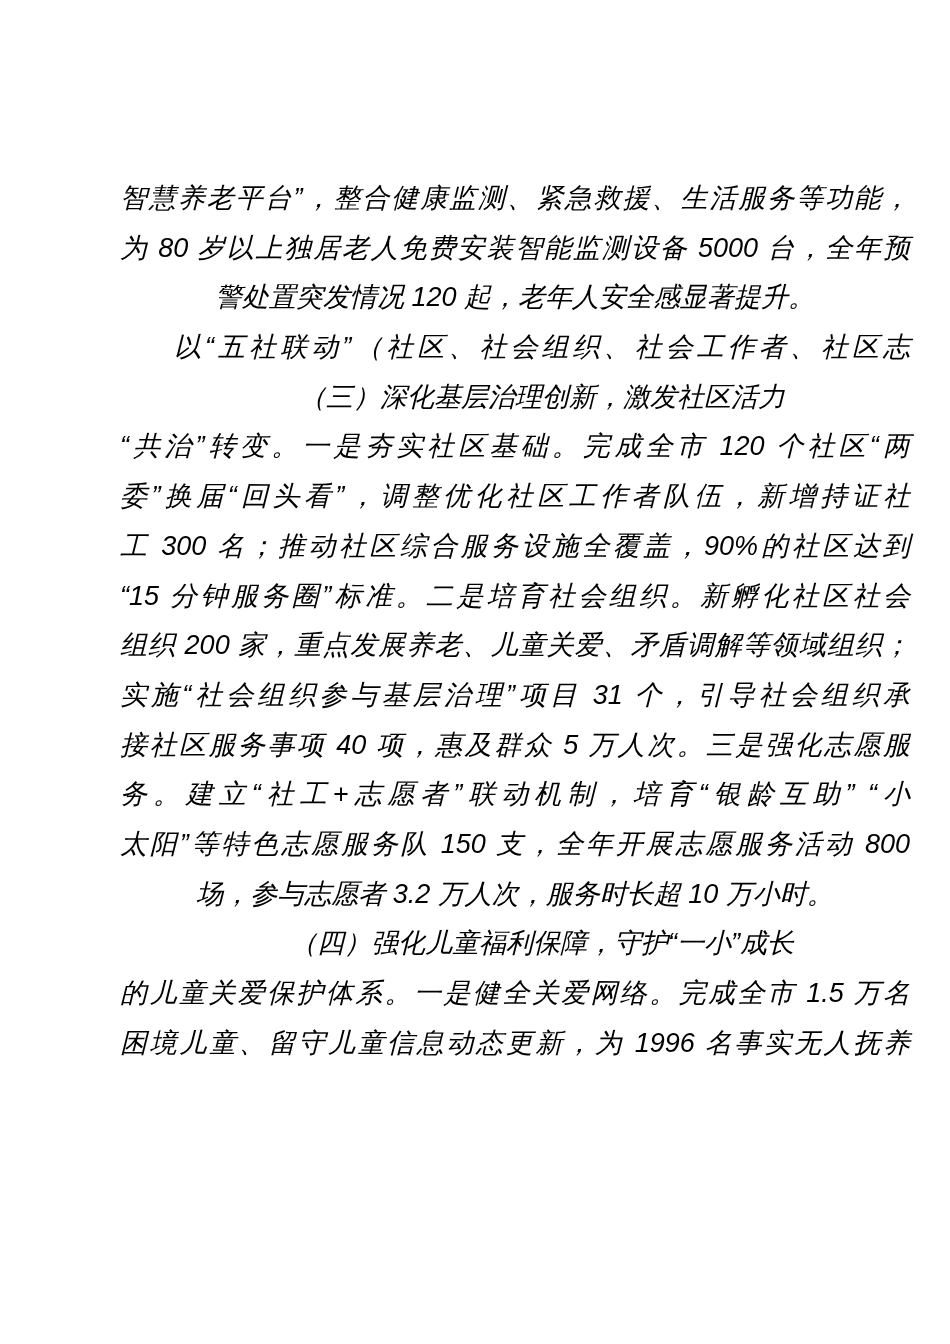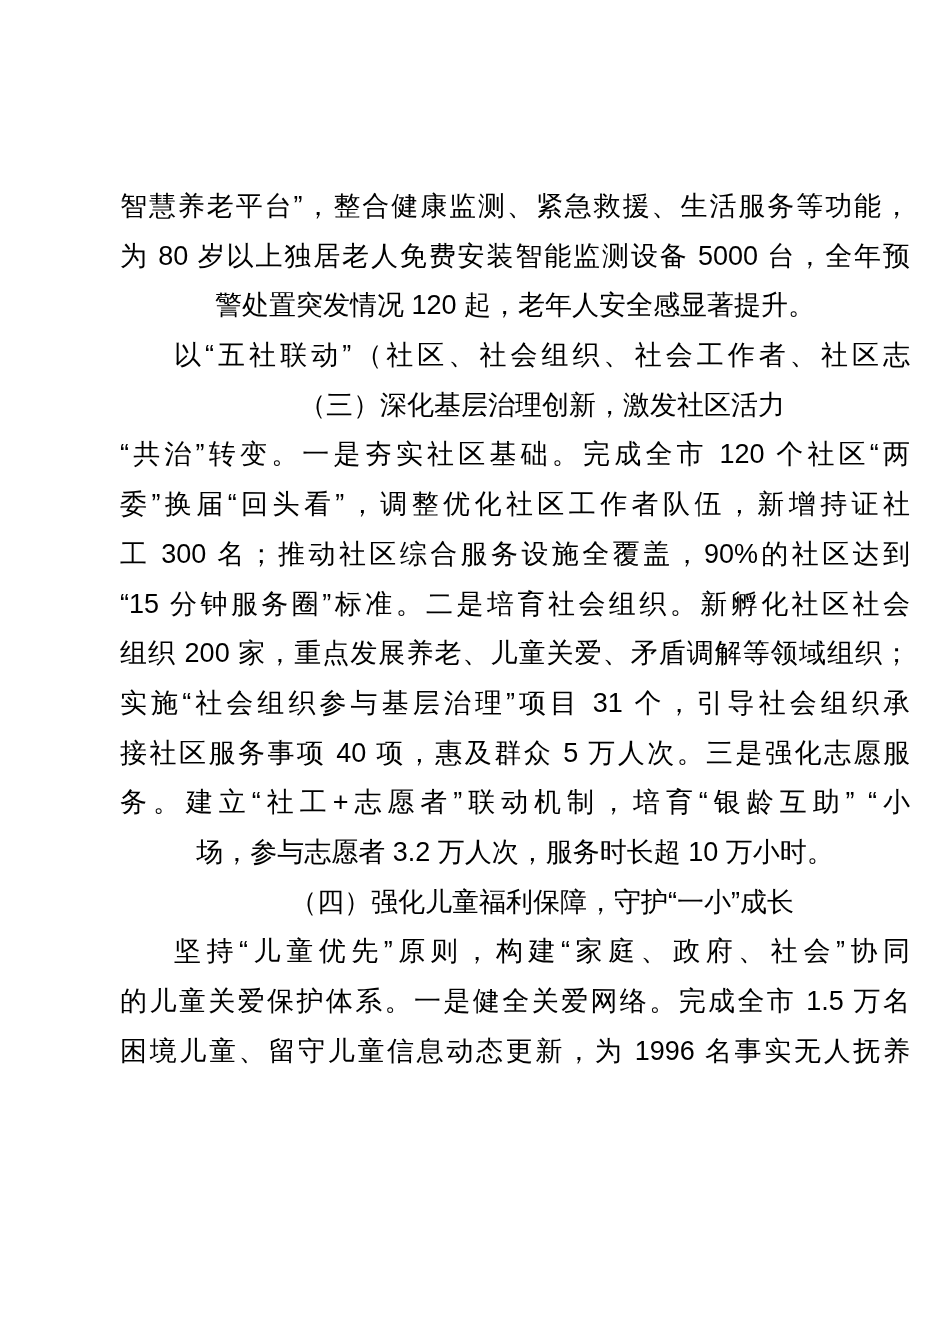--- a/index.html
+++ b/index.html
@@ -12,22 +12,23 @@
     width: 950px;
     height: 1344px;
     background: #ffffff;
     overflow: hidden;
     font-family: "Liberation Sans", "DejaVu Sans", sans-serif;
     color: #000000;
   }
   .text-block {
     position: absolute;
     left: 120px;
-    top: 182px;
+    top: 174px;
     width: 790px;
+    font-style: italic;
   }
   .line {
     font-size: 27px;
     height: 49.7px;
     line-height: 49.7px;
     white-space: nowrap;
     text-align: center;
     font-weight: 500;
   }
   
@@ -51,19 +52,19 @@
     <div class="line ind j">以“五社联动”（社区、社会组织、社会工作者、社区志</div>
     <div class="line ind">（三）深化基层治理创新，激发社区活力</div>
     <div class="line j">“共治”转变。一是夯实社区基础。完成全市 120 个社区“两</div>
     <div class="line j">委”换届“回头看”，调整优化社区工作者队伍，新增持证社</div>
     <div class="line j">工 300 名；推动社区综合服务设施全覆盖，90%的社区达到</div>
     <div class="line j">“15 分钟服务圈”标准。二是培育社会组织。新孵化社区社会</div>
     <div class="line j">组织 200 家，重点发展养老、儿童关爱、矛盾调解等领域组织；</div>
     <div class="line j">实施“社会组织参与基层治理”项目 31 个，引导社会组织承</div>
     <div class="line j">接社区服务事项 40 项，惠及群众 5 万人次。三是强化志愿服</div>
     <div class="line j">务。建立“社工+志愿者”联动机制，培育“银龄互助” “小</div>
+    <div class="line j">太阳”等特色志愿服务队 150 支，全年开展志愿服务活动 800</div>
     <div class="line">场，参与志愿者 3.2 万人次，服务时长超 10 万小时。</div>
     <div class="line ind">（四）强化儿童福利保障，守护“一小”成长</div>
-    <div class="line ind j">坚持“儿童优先”原则，构建“家庭、政府、社会”协同</div>
     <div class="line j">的儿童关爱保护体系。一是健全关爱网络。完成全市 1.5 万名</div>
     <div class="line j">困境儿童、留守儿童信息动态更新，为 1996 名事实无人抚养</div>
   </div>
 </div>
 
 </body></html>

